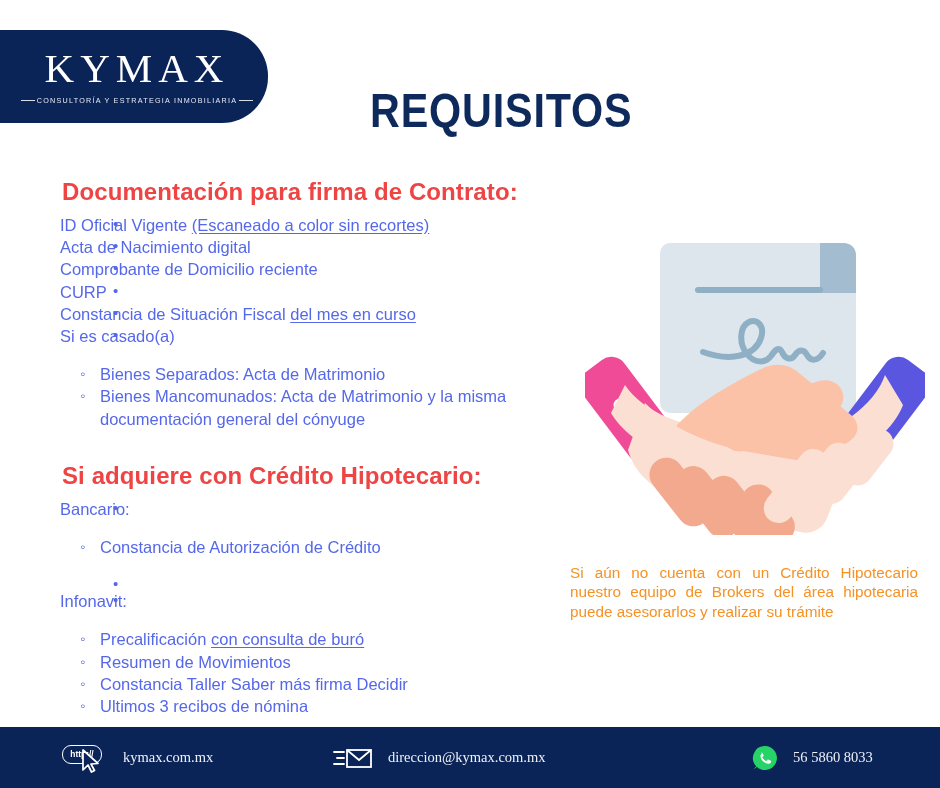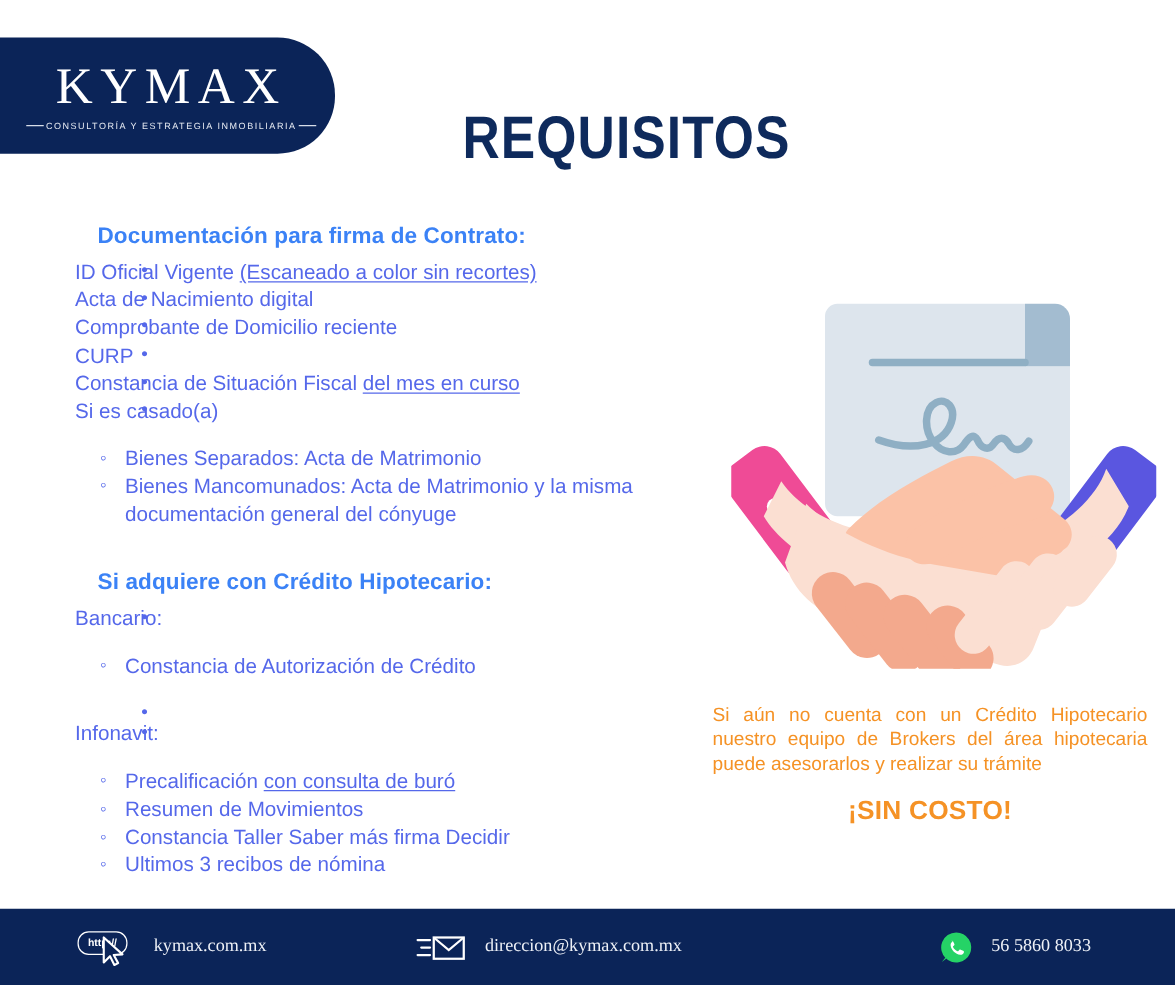--- a/index.html
+++ b/index.html
@@ -28,23 +28,23 @@
   
   .page-title{
     position:absolute;left:370px;top:83px;
     font-family:"Liberation Sans Narrow","Liberation Sans",sans-serif;
     font-weight:bold;font-size:48px;color:#0e2a5c;letter-spacing:1px;
     transform:scaleX(.86);transform-origin:left top;
   }
   
   .content-left{position:absolute;left:0;top:178px;width:560px;}
   .section-heading{
-    color:#3b82f6;font-weight:bold;font-size:18px;
+    color:#ef4444;font-weight:bold;font-size:24px;
     font-family:"Liberation Sans Narrow","Liberation Sans",sans-serif;
-    margin-left:78px;letter-spacing:.1px;
+    margin-left:62px;letter-spacing:.1px;
   }
   .section-heading.second{margin-top:32px;}
   ul.lvl1{list-style:none;margin:8px 0 0 0;padding:0;}
   ul.lvl1 > li{
     position:relative;color:#5568ea;font-size:16.5px;line-height:22.2px;
     padding-left:60px;
   }
   ul.lvl1 > li::before{
     content:"\2022";position:absolute;left:113px;top:-1px;font-size:15px;color:#5568ea;
   }
@@ -192,21 +192,20 @@
       <rect x="246" y="206" width="30" height="78" rx="15" transform="rotate(38 261 245)"></rect>
       <rect x="268" y="200" width="30" height="64" rx="15" transform="rotate(38 283 232)"></rect>
     </g>
 
     <path d="M150 196 c30 -20 62 -34 84 -40 c12 -3 22 3 24 13 c2 10 -5 19 -17 22 c-22 6 -52 18 -74 32 c-10 6 -22 4 -26 -4 c-4 -8 0 -17 9 -23 z" fill="#fbc2a7"></path>
   </svg>
 </div>
 
 <div class="promo">
   <div class="promo-text">Si aún no cuenta con un Crédito Hipotecario nuestro equipo de Brokers del área hipotecaria puede asesorarlos y realizar su trámite</div>
-  <div class="promo-cta">¡SIN COSTO!</div>
 </div>
 
 <div class="footer">
 
   <div class="f-item f-web">
     <span class="icon-web">
       <span class="http-box">http://</span>
       <svg width="46" height="30" viewBox="0 0 46 30" style="position:absolute;left:0;top:0;">
         <path d="M21 7 L21 27 L26 22 L29.5 29 L32.5 27.5 L29 21 L36 20.5 Z" fill="#0b2458" stroke="#ffffff" stroke-width="1.7" stroke-linejoin="round"></path>
       </svg>

